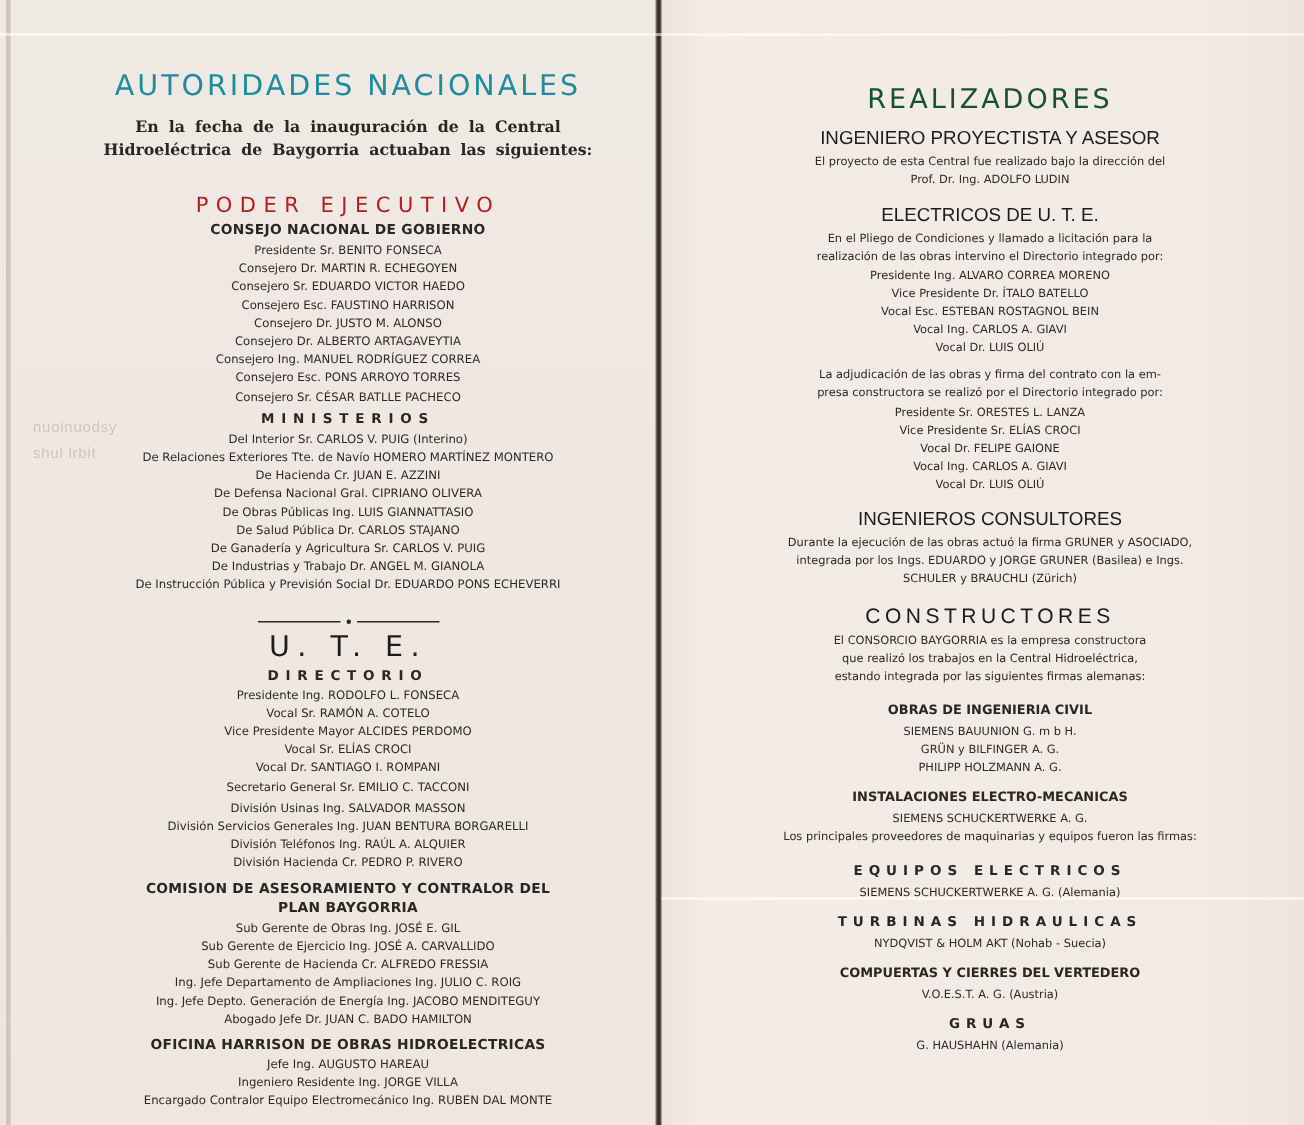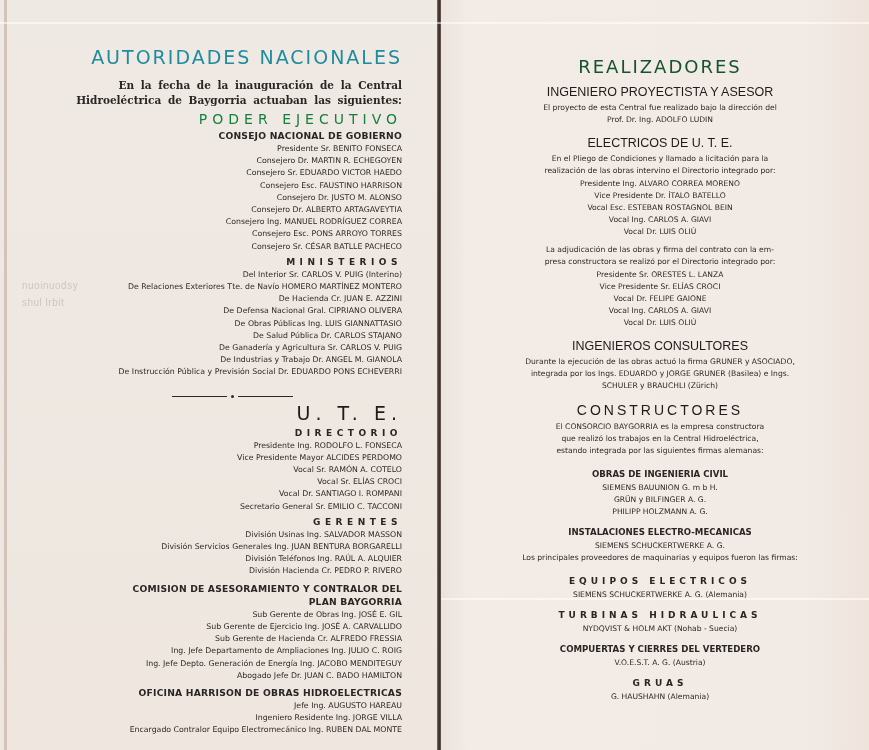--- a/index.html
+++ b/index.html
@@ -12,27 +12,27 @@
   }
   .page.left { left: 0; width: 438px; }
   .page.right { left: 441px; width: 428px; background: linear-gradient(90deg, #ebe3dc 0%, #f2ebe6 6%, #f1eae5 85%, #efe4dc 100%); }
   .left-edge { position: absolute; left: 4px; top: 0; width: 3px; height: 750px; background: #c8b3a6; opacity: .7; }
   .gutter { position: absolute; left: 437px; top: 0; width: 4px; height: 750px; background: linear-gradient(90deg, #8a7a70, #2e2622, #6a5c54); }
   .fold { position: absolute; left: 0; width: 869px; height: 2px; background: rgba(255,255,255,.55); }
   .fold.f1 { top: 22px; } .fold.f2 { top: 598px; left: 441px; width: 428px; }
   .ghost { position: absolute; left: 22px; font-size: 10px; color: #cdc6c0; letter-spacing: .5px; }
 
   .col { position: absolute; text-align: center; }
-  .col.l { left: 62px; width: 340px; top: 46px; text-align: right; }
+  .col.l { left: 62px; width: 340px; top: 46px; }
   .col.r { left: 488px; width: 344px; top: 56px; }
 
   .title { color: #1e8c9e; font-family: "DejaVu Sans", sans-serif; font-weight: normal; letter-spacing: 2px; }
   .title.big { font-size: 19px; }
   .intro { font-family: "DejaVu Serif", serif; font-weight: bold; font-size: 10.5px; line-height: 15px; margin-top: 10px; word-spacing: 3px; }
-  .h-spaced { font-family: "DejaVu Sans", sans-serif; font-size: 14px; letter-spacing: 5px; margin-top: 3px; color: #15803d; }
+  .h-spaced { font-family: "DejaVu Sans", sans-serif; font-size: 14px; letter-spacing: 5px; margin-top: 21px; color: #b91c1c; }
   .h-bold { font-family: "DejaVu Sans", sans-serif; font-weight: bold; font-size: 9.2px; margin-top: 3px; letter-spacing: .2px; }
   .h-small-spaced { font-family: "DejaVu Sans", sans-serif; font-weight: bold; font-size: 9px; letter-spacing: 4.5px; margin-top: 4px; }
   .line { font-family: "DejaVu Sans", sans-serif; font-size: 7.8px; line-height: 12.2px; color: #2d2826; }
   .lines { margin-top: 2px; }
   .sep { display: flex; align-items: center; justify-content: center; gap: 4px; margin-top: 16px; }
   .sep .bar { width: 55px; height: 1px; background: #2d2826; }
   .sep .dot { width: 3px; height: 3px; border-radius: 50%; background: #2d2826; }
   .ute { font-family: "DejaVu Sans", sans-serif; font-size: 19px; letter-spacing: 5px; margin-top: 4px; color: #1f1b19; }
 
   .r-title { font-family: "DejaVu Sans", sans-serif; font-size: 18px; color: #14532d; letter-spacing: 2px; }
@@ -90,28 +90,27 @@
     <div class="sep">
       <span class="bar"></span>
         <span class="dot"></span>
         <span class="bar"></span>
     </div>
     <div class="ute">U. T. E.</div>
 
     <div class="h-small-spaced">DIRECTORIO</div>
     <div class="lines">
       <div class="line">Presidente Ing. RODOLFO L. FONSECA</div>
+      <div class="line">Vocal Sr. RAMÓN A. COTELO</div>
       <div class="line">Vice Presidente Mayor ALCIDES PERDOMO</div>
-      <div class="line">Vocal Sr. RAMÓN A. COTELO</div>
       <div class="line">Vocal Sr. ELÍAS CROCI</div>
       <div class="line">Vocal Dr. SANTIAGO I. ROMPANI</div>
       <div class="line">Secretario General Sr. EMILIO C. TACCONI</div>
     </div>
 
-    <div class="h-small-spaced">GERENTES</div>
     <div class="lines">
       <div class="line">División Usinas Ing. SALVADOR MASSON</div>
       <div class="line">División Servicios Generales Ing. JUAN BENTURA BORGARELLI</div>
       <div class="line">División Teléfonos Ing. RAÚL A. ALQUIER</div>
       <div class="line">División Hacienda Cr. PEDRO P. RIVERO</div>
     </div>
 
     <div class="h-bold" style="margin-top:5px">COMISION DE ASESORAMIENTO Y CONTRALOR DEL</div>
     <div class="h-bold" style="margin-top:2px">PLAN BAYGORRIA</div>
     <div class="lines">

